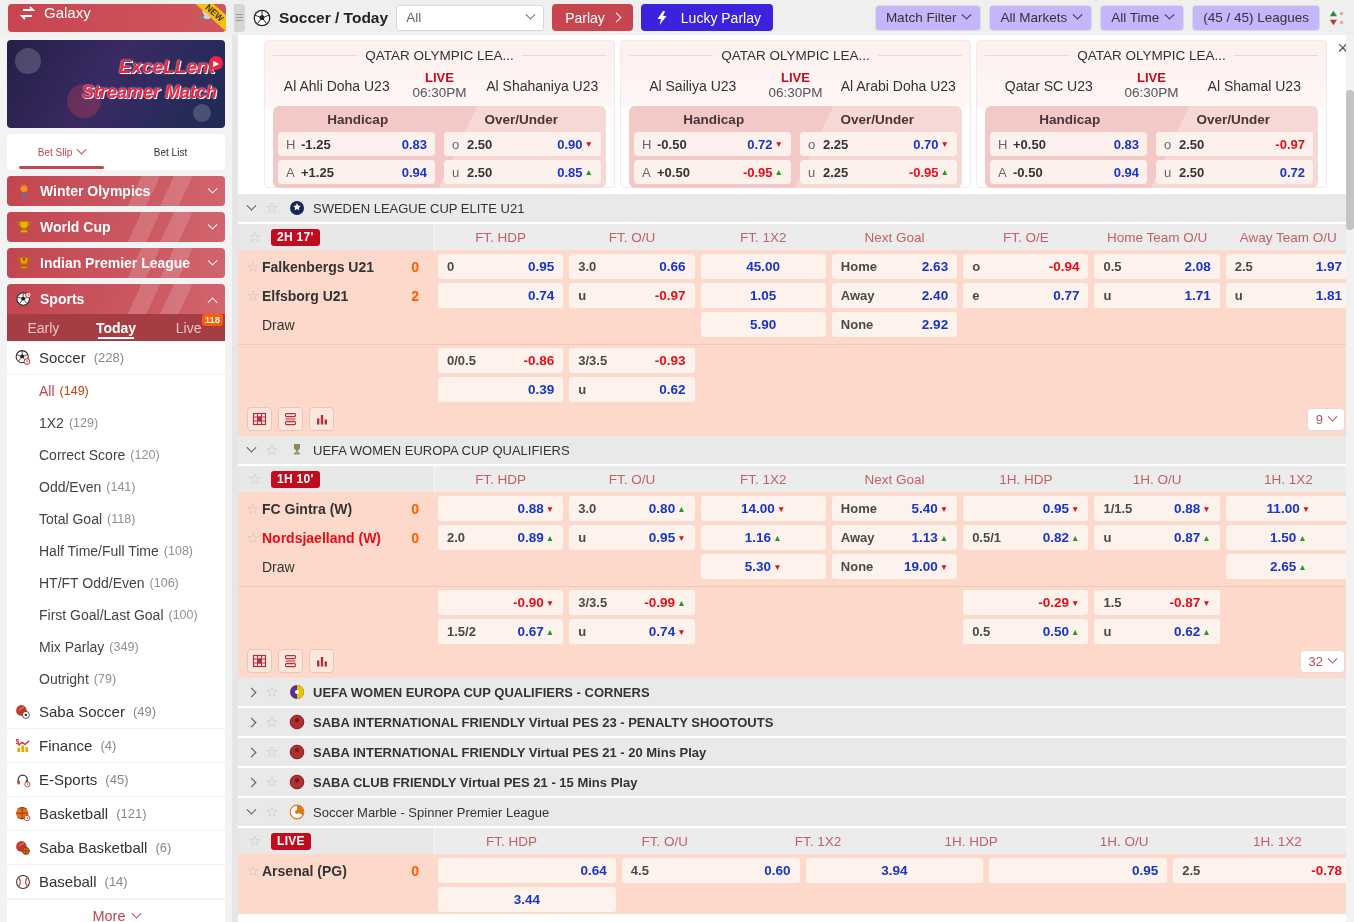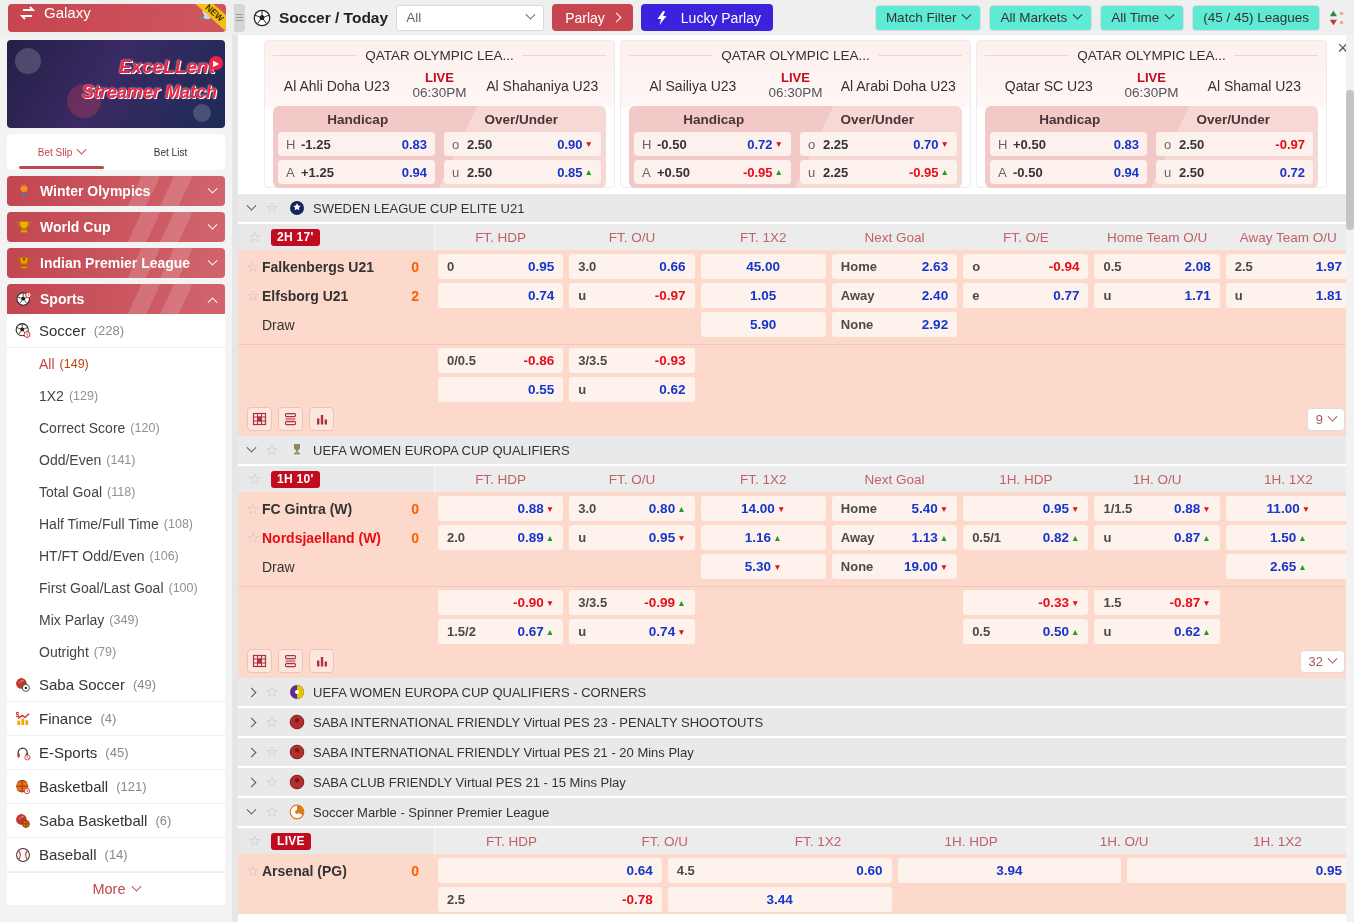--- a/index.html
+++ b/index.html
@@ -23,21 +23,21 @@
   .select .chev{margin-left:auto;}
   .chev{display:inline-block;width:7px;height:7px;border-right:1.6px solid currentColor;
     border-bottom:1.6px solid currentColor;transform:rotate(45deg) translate(-2px,-2px);}
   .chev.right{transform:rotate(-45deg);}
   .chev.up{transform:rotate(-135deg) translate(-2px,-2px);}
   .btn-parlay{background:#c7454f;color:#fff;border-radius:4px;height:27px;display:flex;
     align-items:center;gap:8px;padding:0 13px;font-size:14px;cursor:pointer;}
   .btn-lucky{background:#3b22dd;color:#fff;border-radius:4px;height:27px;display:flex;
     align-items:center;gap:10px;padding:0 12px;font-size:14px;cursor:pointer;}
   .spacer{flex:1;}
-  .tb-btn{background:#5eead4;border:1px solid #dcdcdc;border-radius:4px;height:26px;display:flex;
+  .tb-btn{background:#c4b5fd;border:1px solid #dcdcdc;border-radius:4px;height:26px;display:flex;
     align-items:center;gap:7px;padding:0 10px;font-size:13.5px;color:#333;cursor:pointer;white-space:nowrap;}
 
   
   #cols{display:flex;height:887px;}
   #sidebar{width:232px;background:#f3f3f4;overflow:hidden;}
   #gapstrip{width:6px;background:#e6e6e7;}
   #main{flex:1;position:relative;overflow:hidden;background:#fff;}
 
   
   .banner{height:88px;margin:5px 7px 6px 7px;border-radius:4px;position:relative;overflow:hidden;
@@ -146,21 +146,21 @@
   .cell.center .val{margin-left:0;}
   .val.neg{color:#e60d18;}
   .extra-wrap{border-top:1px solid #f3c7b6;margin-top:5px;padding:1px 0 2px 0;}
   .sec-footer{height:30px;display:flex;align-items:center;gap:6px;padding:0 9px 4px 9px;}
   .ficon{width:25px;height:24px;background:#fbe7dd;border:1px solid #eec3b1;border-radius:4px;
     display:flex;align-items:center;justify-content:center;cursor:pointer;}
   .count-select{margin-left:auto;background:#fff;border:1px solid #dcdcdc;border-radius:4px;height:23px;
     display:flex;align-items:center;gap:6px;padding:0 8px;font-size:13px;color:#a8545b;cursor:pointer;}
   .collapsed-row{height:28px;background:#e9e9ea;display:flex;align-items:center;gap:8px;
     padding:0 10px;margin-bottom:2px;cursor:pointer;}
-  .collapsed-row .lg-title{font-size:13px;color:#333;}
+  .collapsed-row .lg-title{font-size:13px;color:#333;font-weight:bold;}
   .lgicon{width:16px;height:16px;display:flex;align-items:center;justify-content:center;}
 
   
   #sb-track{position:absolute;right:0;top:0;width:8px;height:887px;background:#f2f2f2;}
   #sb-thumb{position:absolute;right:0;top:55px;width:8px;height:140px;background:#c4c4c4;border-radius:4px;}
   .icon16{width:18px;height:18px;display:flex;align-items:center;justify-content:center;}
 </style>
 </head>
 <body>
 
@@ -300,20 +300,32 @@
               <polygon points="9,6.6 11.9,8.7 10.8,12 7.2,12 6.1,8.7" fill="#222"></polygon>
               <path d="M9 2.4v4.2M11.9 8.7l3.9-1.3M10.8 12l2.4 3.3M7.2 12l-2.4 3.3M6.1 8.7 2.2 7.4" stroke="#222" fill="none"></path>
               <circle cx="15.5" cy="5" r="3.4" fill="#fff" stroke="#cc2222" stroke-width="1.2"></circle>
               <path d="M15.5 3.4v1.8l1.2.8" stroke="#cc2222" fill="none" stroke-width="1.1"></path>
             </svg>
           </span>
           <span>Sports</span>
           <span class="chev up" style="color: rgb(255, 255, 255);"></span>
         </div>
       </div>
+    <div id="ptabs" class="ptabs">
+        <div class="ptab">
+          <span>Early</span>
+        </div>
+        <div class="ptab active">
+          <span>Today</span>
+        </div>
+        <div class="ptab">
+          <span>Live</span>
+          <span class="cnt-badge">118</span>
+        </div>
+      </div>
     <div class="sportlist" id="sportlist">
         <div class="sport-row">
           <span class="lgicon">
             <svg width="19" height="19" viewBox="0 0 20 20">
               <circle cx="9" cy="9" r="7.6" fill="#fff" stroke="#222" stroke-width="1.3"></circle>
               <polygon points="9,5.6 11.9,7.7 10.8,11 7.2,11 6.1,7.7" fill="#222"></polygon>
               <path d="M9 1.4v4.2M11.9 7.7l3.9-1.3M10.8 11l2.4 3.3M7.2 11l-2.4 3.3M6.1 7.7 2.2 6.4" stroke="#222" fill="none"></path>
               <circle cx="15" cy="15" r="3.6" fill="#fff" stroke="#cc2222" stroke-width="1.2"></circle>
               <path d="M15 13.2v1.9l1.3.9" stroke="#cc2222" fill="none" stroke-width="1.1"></path>
             </svg>
@@ -705,21 +717,21 @@
                 <div class="cell">
                   <span class="lbl">3/3.5</span>
                   <span class="val neg">-0.93</span>
                 </div>
                 <div class="cell empty"></div>
                 <div class="cell empty"></div>
                 <div class="cell empty"></div>
                 <div class="cell empty"></div>
                 <div class="cell empty"></div>
                 <div class="cell">
-                  <span class="val">0.55</span>
+                  <span class="val">0.39</span>
                 </div>
                 <div class="cell">
                   <span class="lbl">u</span>
                   <span class="val">0.62</span>
                 </div>
                 <div class="cell empty"></div>
                 <div class="cell empty"></div>
                 <div class="cell empty"></div>
                 <div class="cell empty"></div>
                 <div class="cell empty"></div>
@@ -891,21 +903,21 @@
                   <span class="arr down">▼</span>
                 </div>
                 <div class="cell">
                   <span class="lbl">3/3.5</span>
                   <span class="val neg">-0.99</span>
                   <span class="arr up">▲</span>
                 </div>
                 <div class="cell empty"></div>
                 <div class="cell empty"></div>
                 <div class="cell">
-                  <span class="val neg">-0.33</span>
+                  <span class="val neg">-0.29</span>
                   <span class="arr down">▼</span>
                 </div>
                 <div class="cell">
                   <span class="lbl">1.5</span>
                   <span class="val neg">-0.87</span>
                   <span class="arr down">▼</span>
                 </div>
                 <div class="cell empty"></div>
                 <div class="cell">
                   <span class="lbl">1.5/2</span>
@@ -1037,21 +1049,21 @@
         </div>
         <div class="sec-body">
           <div class="sec-line">
             <div class="left-pane">
               <div class="team-row">
                 <span class="star">☆</span>
                 <span class="team-name">Arsenal (PG)</span>
                 <span class="score">0</span>
               </div>
             </div>
-            <div class="right-grid" style="grid-template-columns: repeat(4, 1fr);">
+            <div class="right-grid" style="grid-template-columns: repeat(5, 1fr);">
               <div class="cell">
                 <span class="val">0.64</span>
               </div>
               <div class="cell">
                 <span class="lbl">4.5</span>
                 <span class="val">0.60</span>
               </div>
               <div class="cell center">
                 <span class="val">3.94</span>
               </div>

